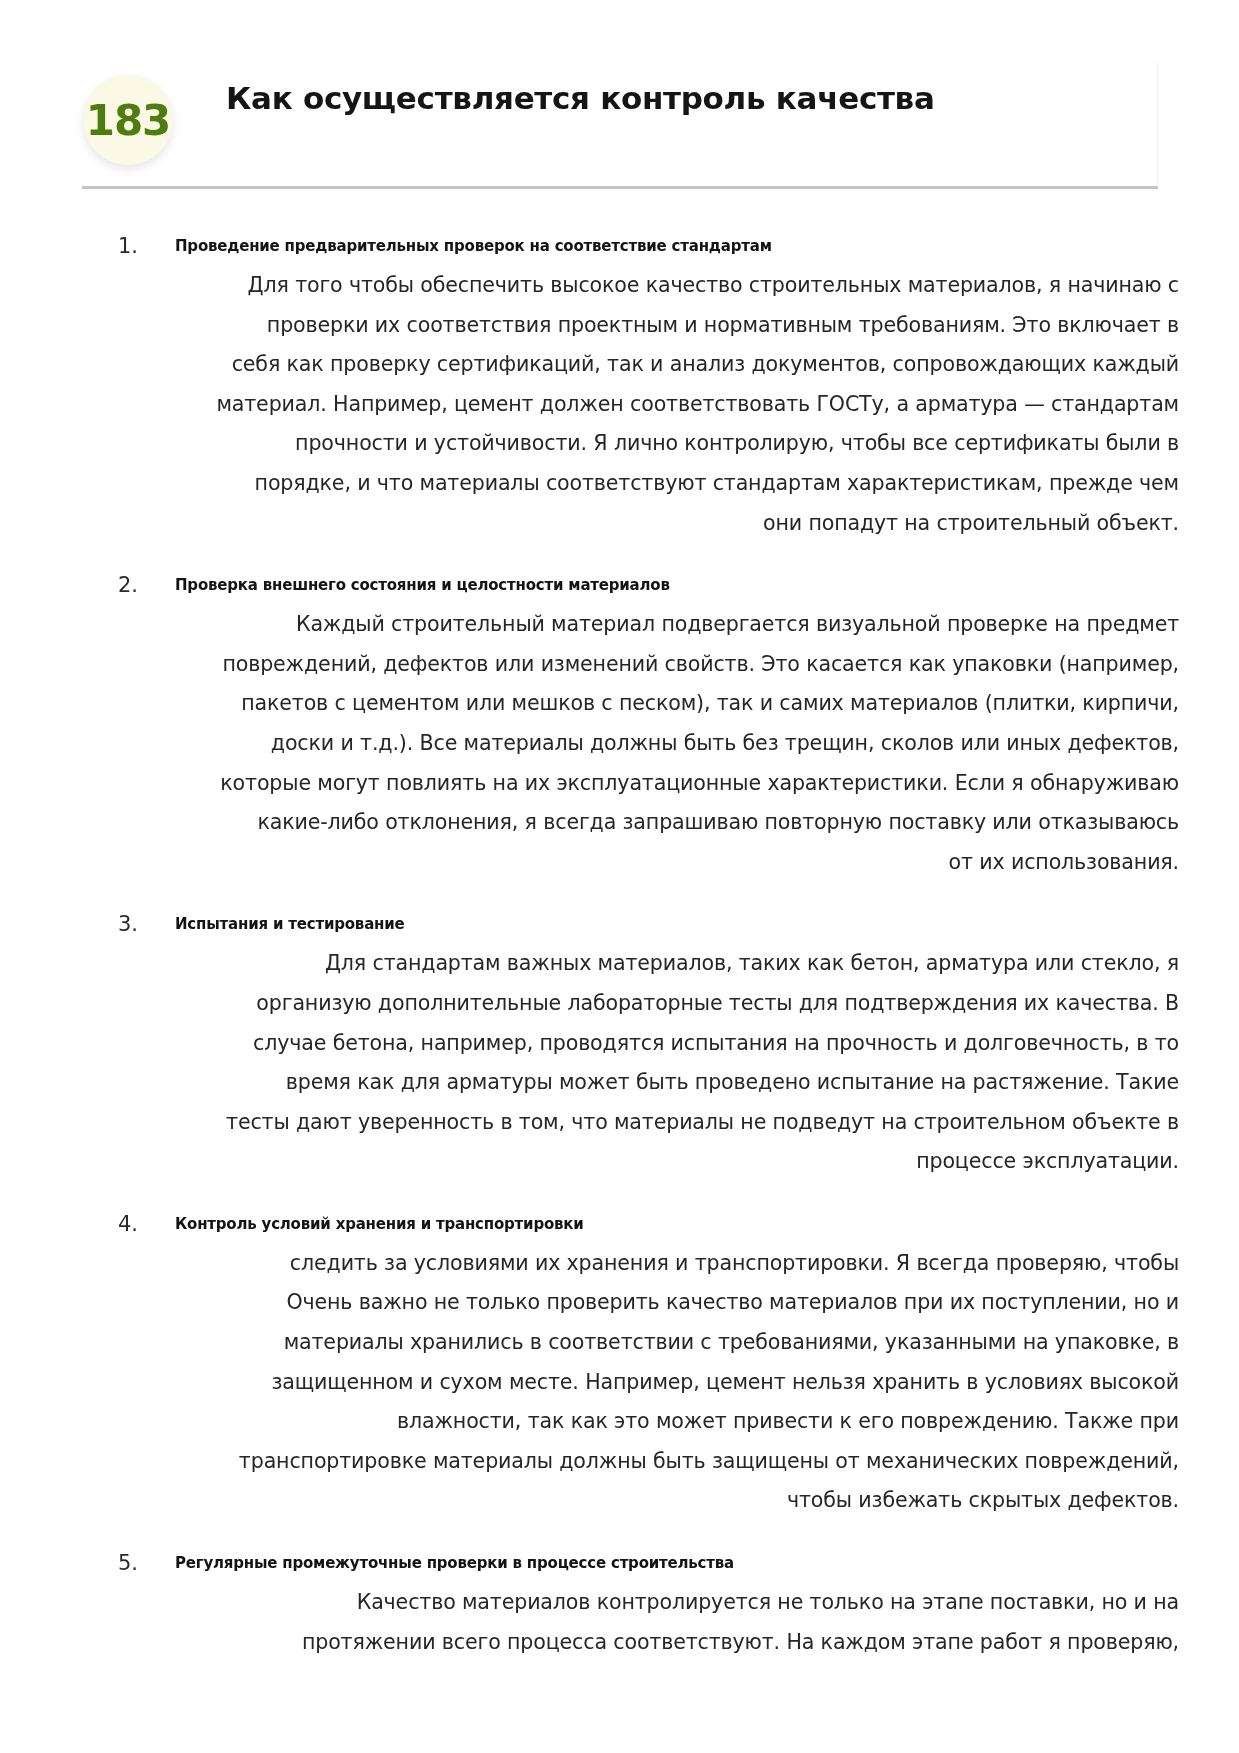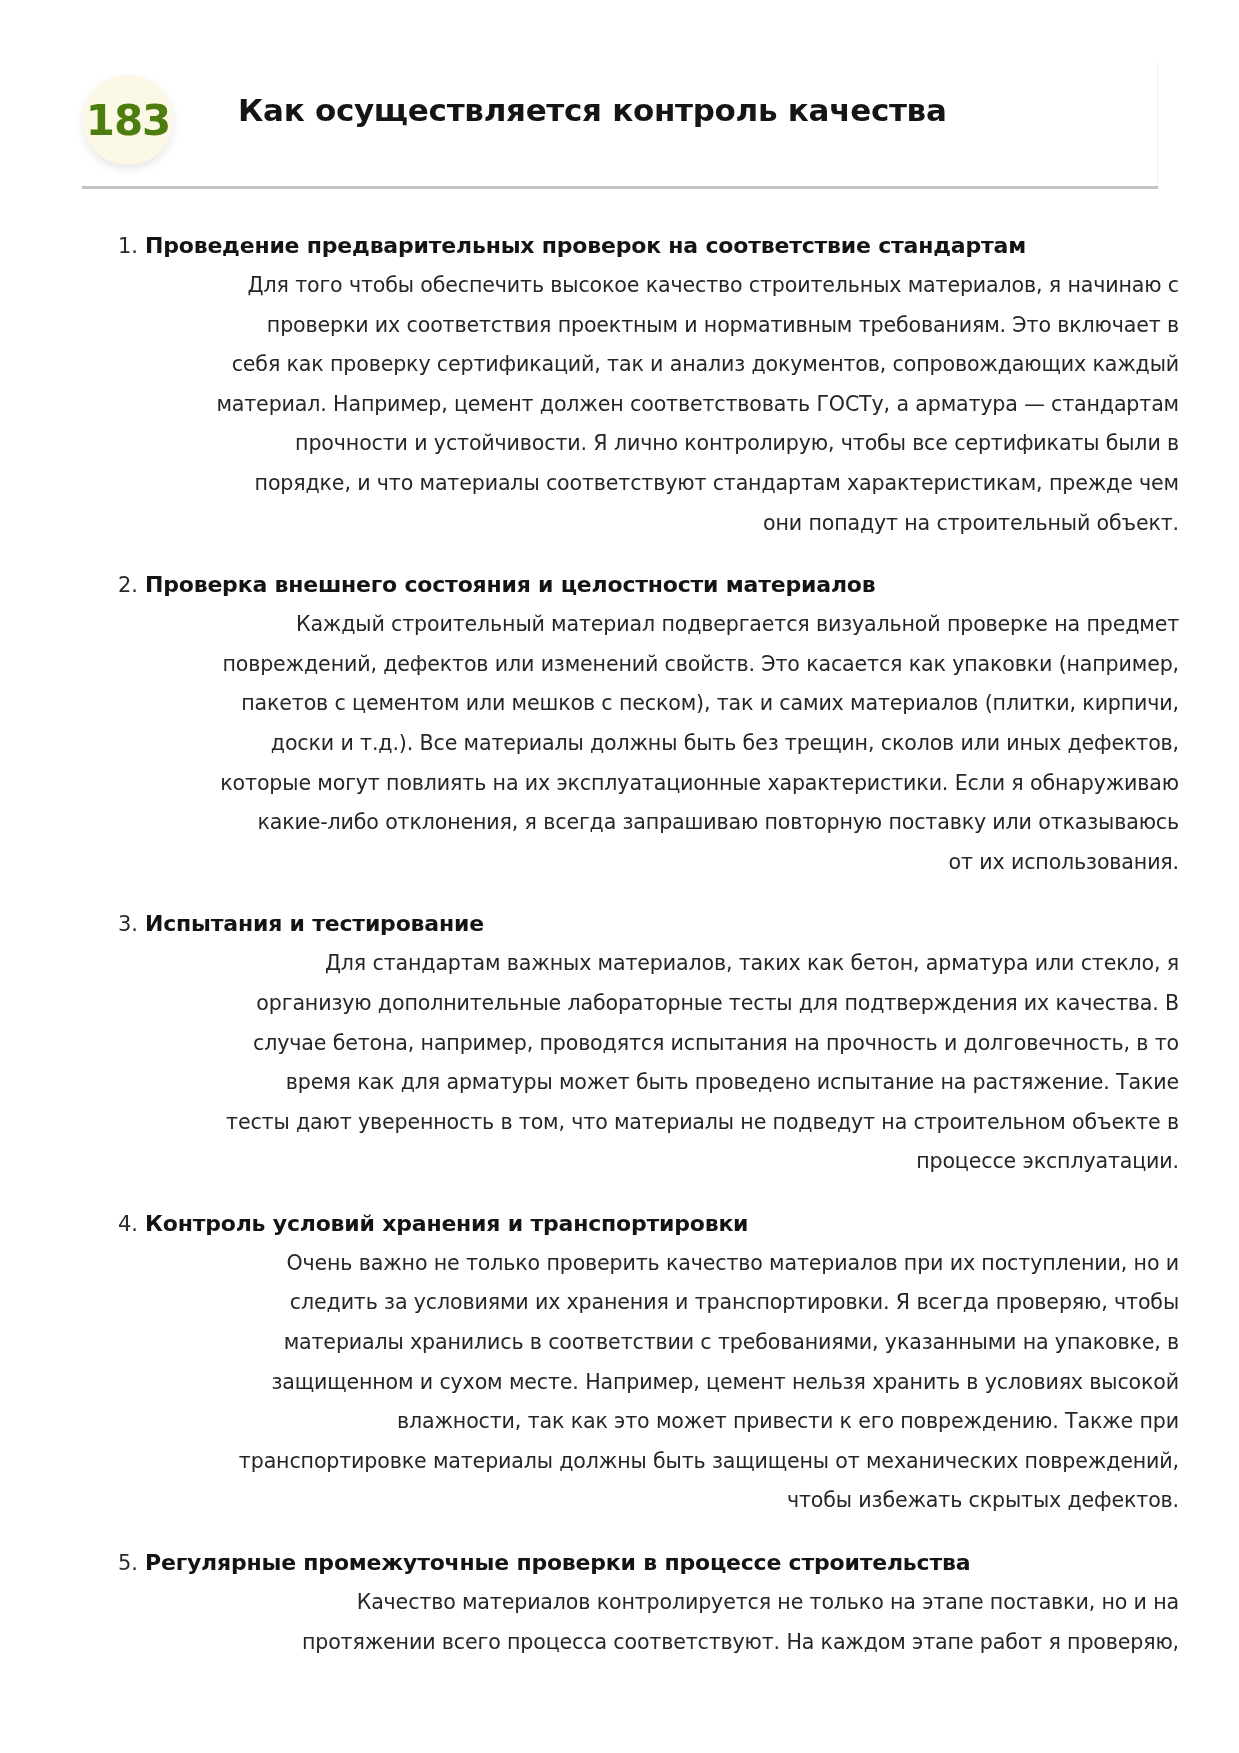--- a/index.html
+++ b/index.html
@@ -45,21 +45,21 @@
       font-family: "DejaVu Sans", sans-serif;
       font-weight: bold;
       font-size: 42px;
       color: #4d7c0f;
       letter-spacing: -1px;
     }
     .title {
       position: absolute;
       left: 140px;
       top: 4px;
-      margin: 16px;
+      margin: 4px;
       font-family: "DejaVu Sans", sans-serif;
       font-weight: bold;
       font-size: 31px;
       line-height: 56px;
       color: #151515;
       letter-spacing: -0.3px;
     }
     .rule {
       position: absolute;
       left: 82px;
@@ -86,24 +86,25 @@
     .item-num {
       position: absolute;
       left: 118px;
       top: 0;
       font-size: 21px;
       line-height: 40px;
       color: #2a2a2a;
     }
     .item-title {
       font-weight: bold;
-      font-size: 22px;
+      font-size: 15px;
       line-height: 40px;
       color: #141414;
       letter-spacing: -0.2px;
+      margin-left: 30px;
     }
     .item-body {
       font-size: 20.6px;
       line-height: 39.6px;
       color: #262626;
       letter-spacing: -0.15px;
       text-align: right;
     }
     .line {
       display: block;
@@ -158,22 +159,22 @@
       <span class="line">случае бетона, например, проводятся испытания на прочность и долговечность, в то</span>
       <span class="line">время как для арматуры может быть проведено испытание на растяжение. Такие</span>
       <span class="line">тесты дают уверенность в том, что материалы не подведут на строительном объекте в</span>
       <span class="line">процессе эксплуатации.</span>
     </div>
   </li>
   <li class="item">
     <span class="item-num">4.</span>
     <div class="item-title">Контроль условий хранения и транспортировки</div>
     <div class="item-body">
+      <span class="line">следить за условиями их хранения и транспортировки. Я всегда проверяю, чтобы</span>
       <span class="line">Очень важно не только проверить качество материалов при их поступлении, но и</span>
-      <span class="line">следить за условиями их хранения и транспортировки. Я всегда проверяю, чтобы</span>
       <span class="line">материалы хранились в соответствии с требованиями, указанными на упаковке, в</span>
       <span class="line">защищенном и сухом месте. Например, цемент нельзя хранить в условиях высокой</span>
       <span class="line">влажности, так как это может привести к его повреждению. Также при</span>
       <span class="line">транспортировке материалы должны быть защищены от механических повреждений,</span>
       <span class="line">чтобы избежать скрытых дефектов.</span>
     </div>
   </li>
   <li class="item">
     <span class="item-num">5.</span>
     <div class="item-title">Регулярные промежуточные проверки в процессе строительства</div>

